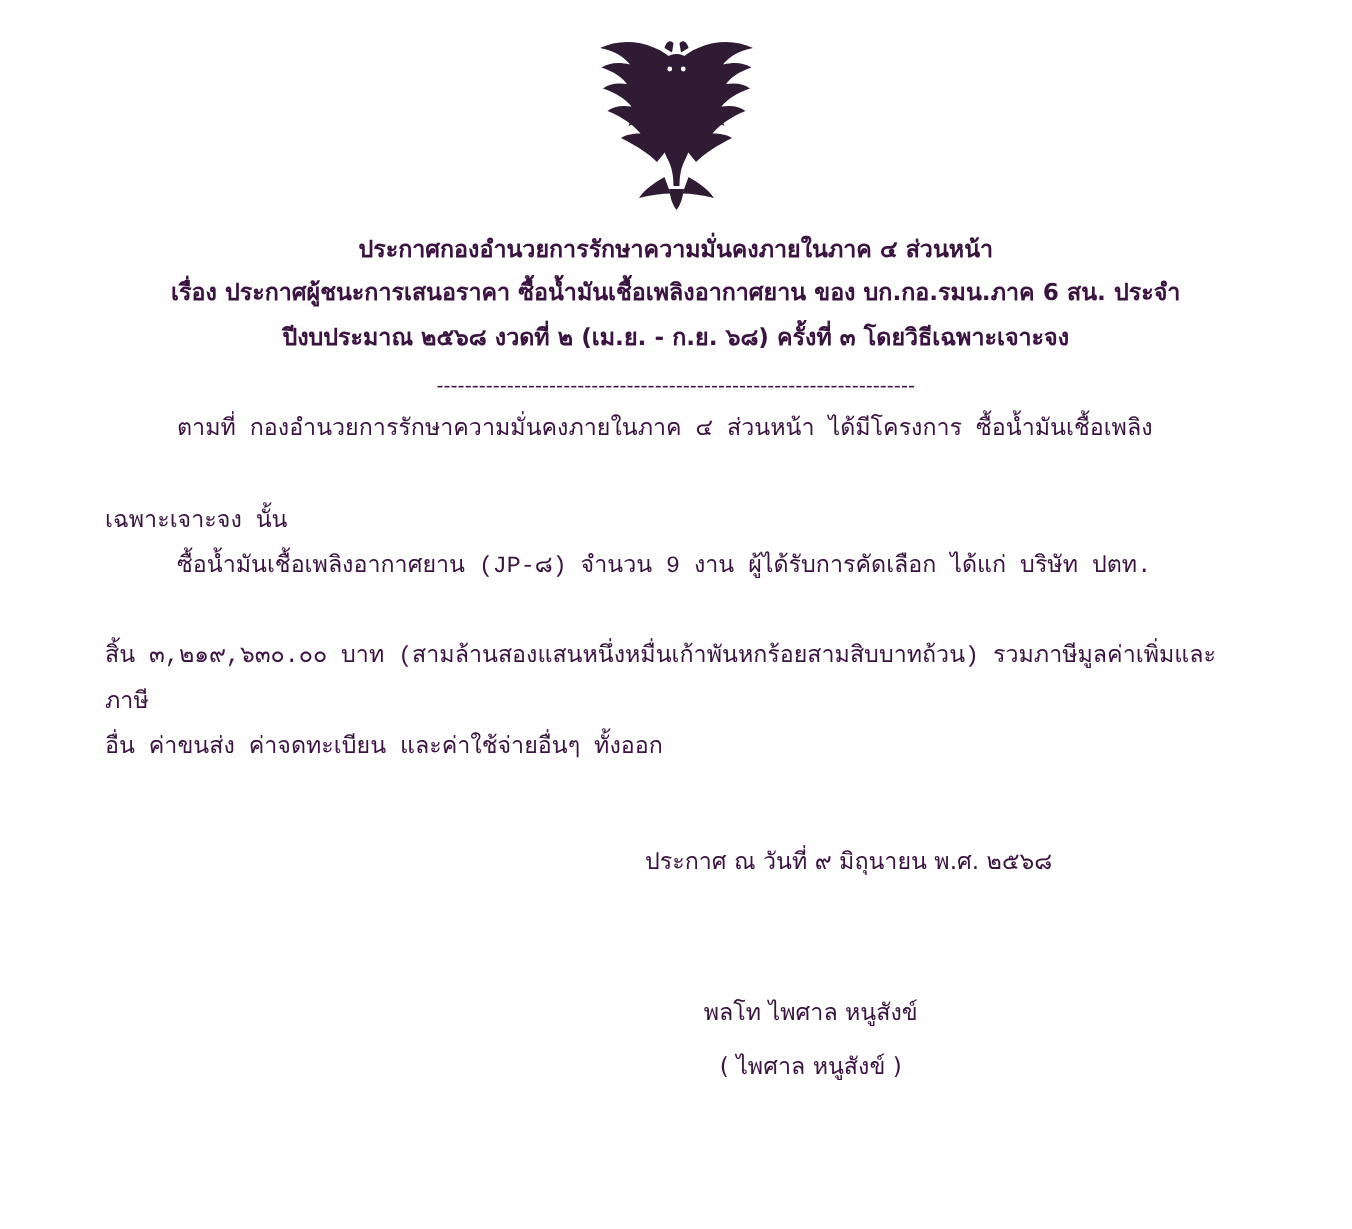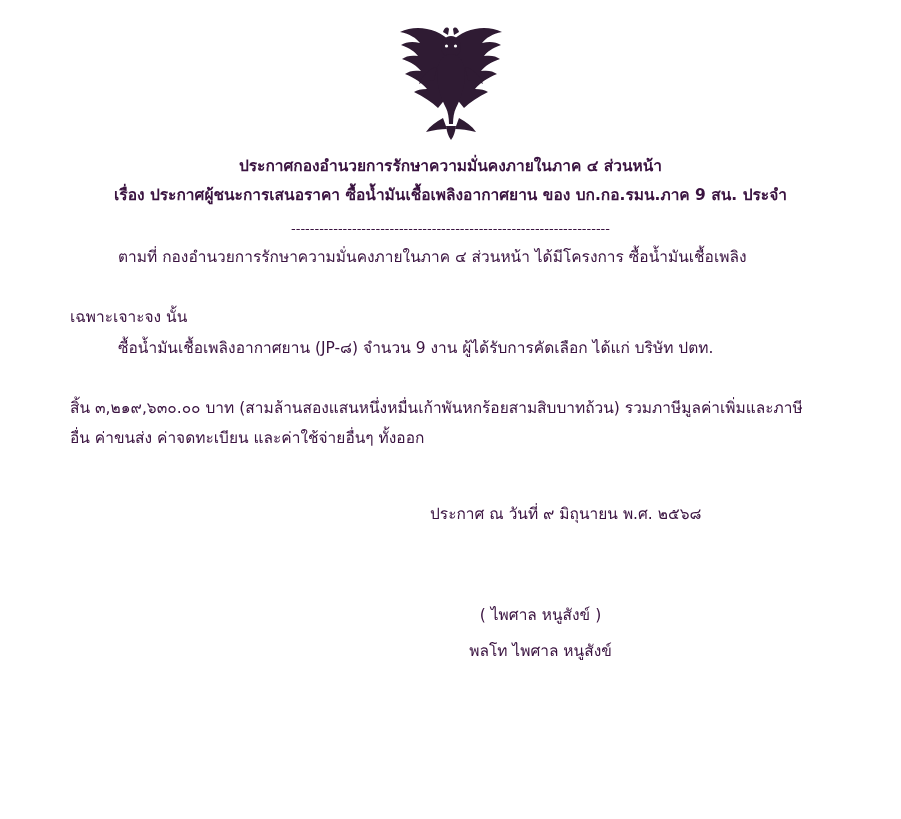--- a/index.html
+++ b/index.html
@@ -50,20 +50,21 @@
     margin-bottom: 6px;
   }
   .body-text {
     font-size: 15.5px;
     line-height: 1.95;
     color: #3a1340;
     text-align: left;
   }
   .body-text p {
     margin: 0;
+    font-family: Liberation Mono, monospace;
   }
   .indent {
     display: inline-block;
     width: 48px;
   }
   .date-line {
     font-size: 15.5px;
     color: #3a1340;
     margin-top: 48px;
     padding-left: 360px;
@@ -107,21 +108,22 @@
       </g>
       <g fill="#ffffff">
         <circle cx="60.5" cy="24" r="1.6"></circle>
         <circle cx="69.5" cy="24" r="1.6"></circle>
       </g>
     </svg>
   </div>
 
   <div class="heading">
     <div>ประกาศกองอำนวยการรักษาความมั่นคงภายในภาค ๔ ส่วนหน้า</div>
-    <div>เรื่อง  ประกาศผู้ชนะการเสนอราคา  ซื้อน้ำมันเชื้อเพลิงอากาศยาน ของ บก.กอ.รมน.ภาค 9 สน. ประจำ</div>
+    <div>เรื่อง  ประกาศผู้ชนะการเสนอราคา  ซื้อน้ำมันเชื้อเพลิงอากาศยาน ของ บก.กอ.รมน.ภาค 6 สน. ประจำ</div>
+    <div>ปีงบประมาณ ๒๕๖๘ งวดที่ ๒ (เม.ย. - ก.ย. ๖๘) ครั้งที่ ๓ โดยวิธีเฉพาะเจาะจง</div>
   </div>
 
   <div class="rule">--------------------------------------------------------------------</div>
 
   <div class="body-text">
     <p>
       <span class="indent"></span><span>ตามที่ กองอำนวยการรักษาความมั่นคงภายในภาค ๔ ส่วนหน้า ได้มีโครงการ ซื้อน้ำมันเชื้อเพลิง</span><br>
       <br>
       <span>เฉพาะเจาะจง นั้น</span>
     </p>
@@ -129,17 +131,17 @@
       <span class="indent"></span><span>ซื้อน้ำมันเชื้อเพลิงอากาศยาน (JP-๘) จำนวน 9 งาน ผู้ได้รับการคัดเลือก ได้แก่ บริษัท ปตท.</span><br>
       <br>
       <span>สิ้น ๓,๒๑๙,๖๓๐.๐๐ บาท (สามล้านสองแสนหนึ่งหมื่นเก้าพันหกร้อยสามสิบบาทถ้วน) รวมภาษีมูลค่าเพิ่มและภาษี</span><br>
       <span>อื่น ค่าขนส่ง ค่าจดทะเบียน และค่าใช้จ่ายอื่นๆ ทั้งออก</span>
     </p>
   </div>
 
   <div class="date-line">ประกาศ ณ วันที่   ๙  มิถุนายน พ.ศ. ๒๕๖๘</div>
 
   <div class="sign-block">
+    <div>พลโท ไพศาล  หนูสังข์</div>
     <div>( ไพศาล  หนูสังข์ )</div>
-    <div>พลโท ไพศาล  หนูสังข์</div>
   </div>
 
 </div>
 
 </body></html>

